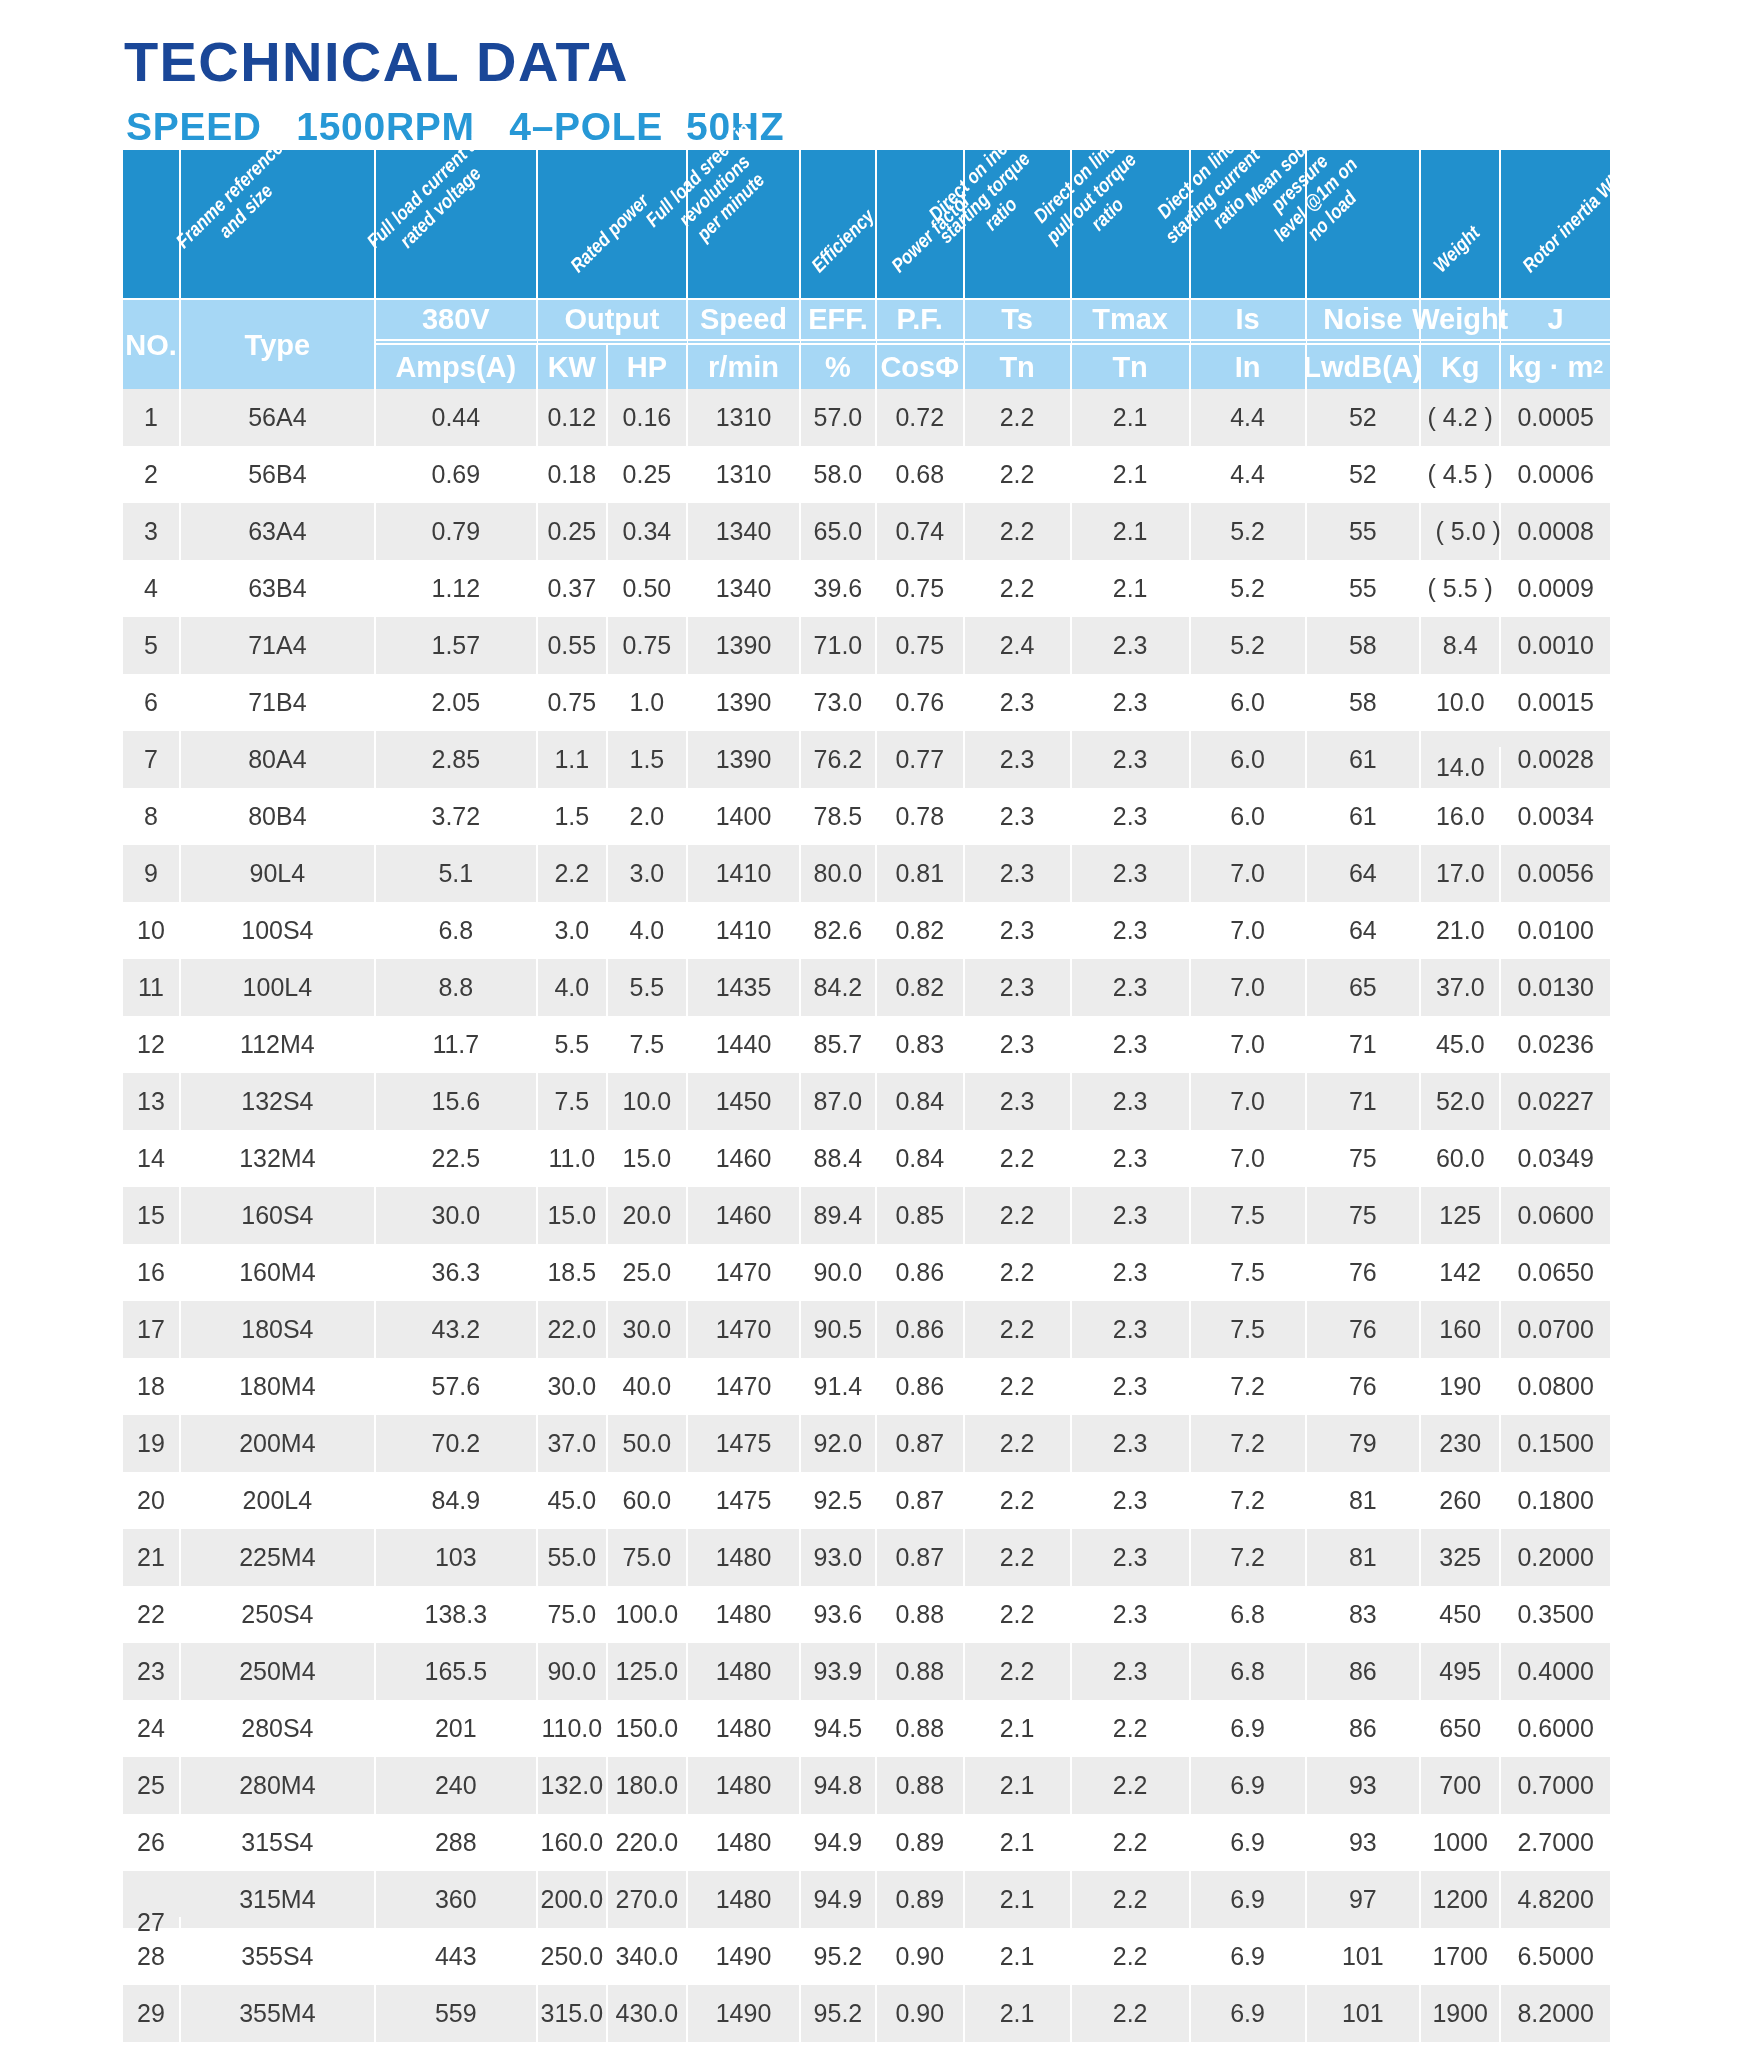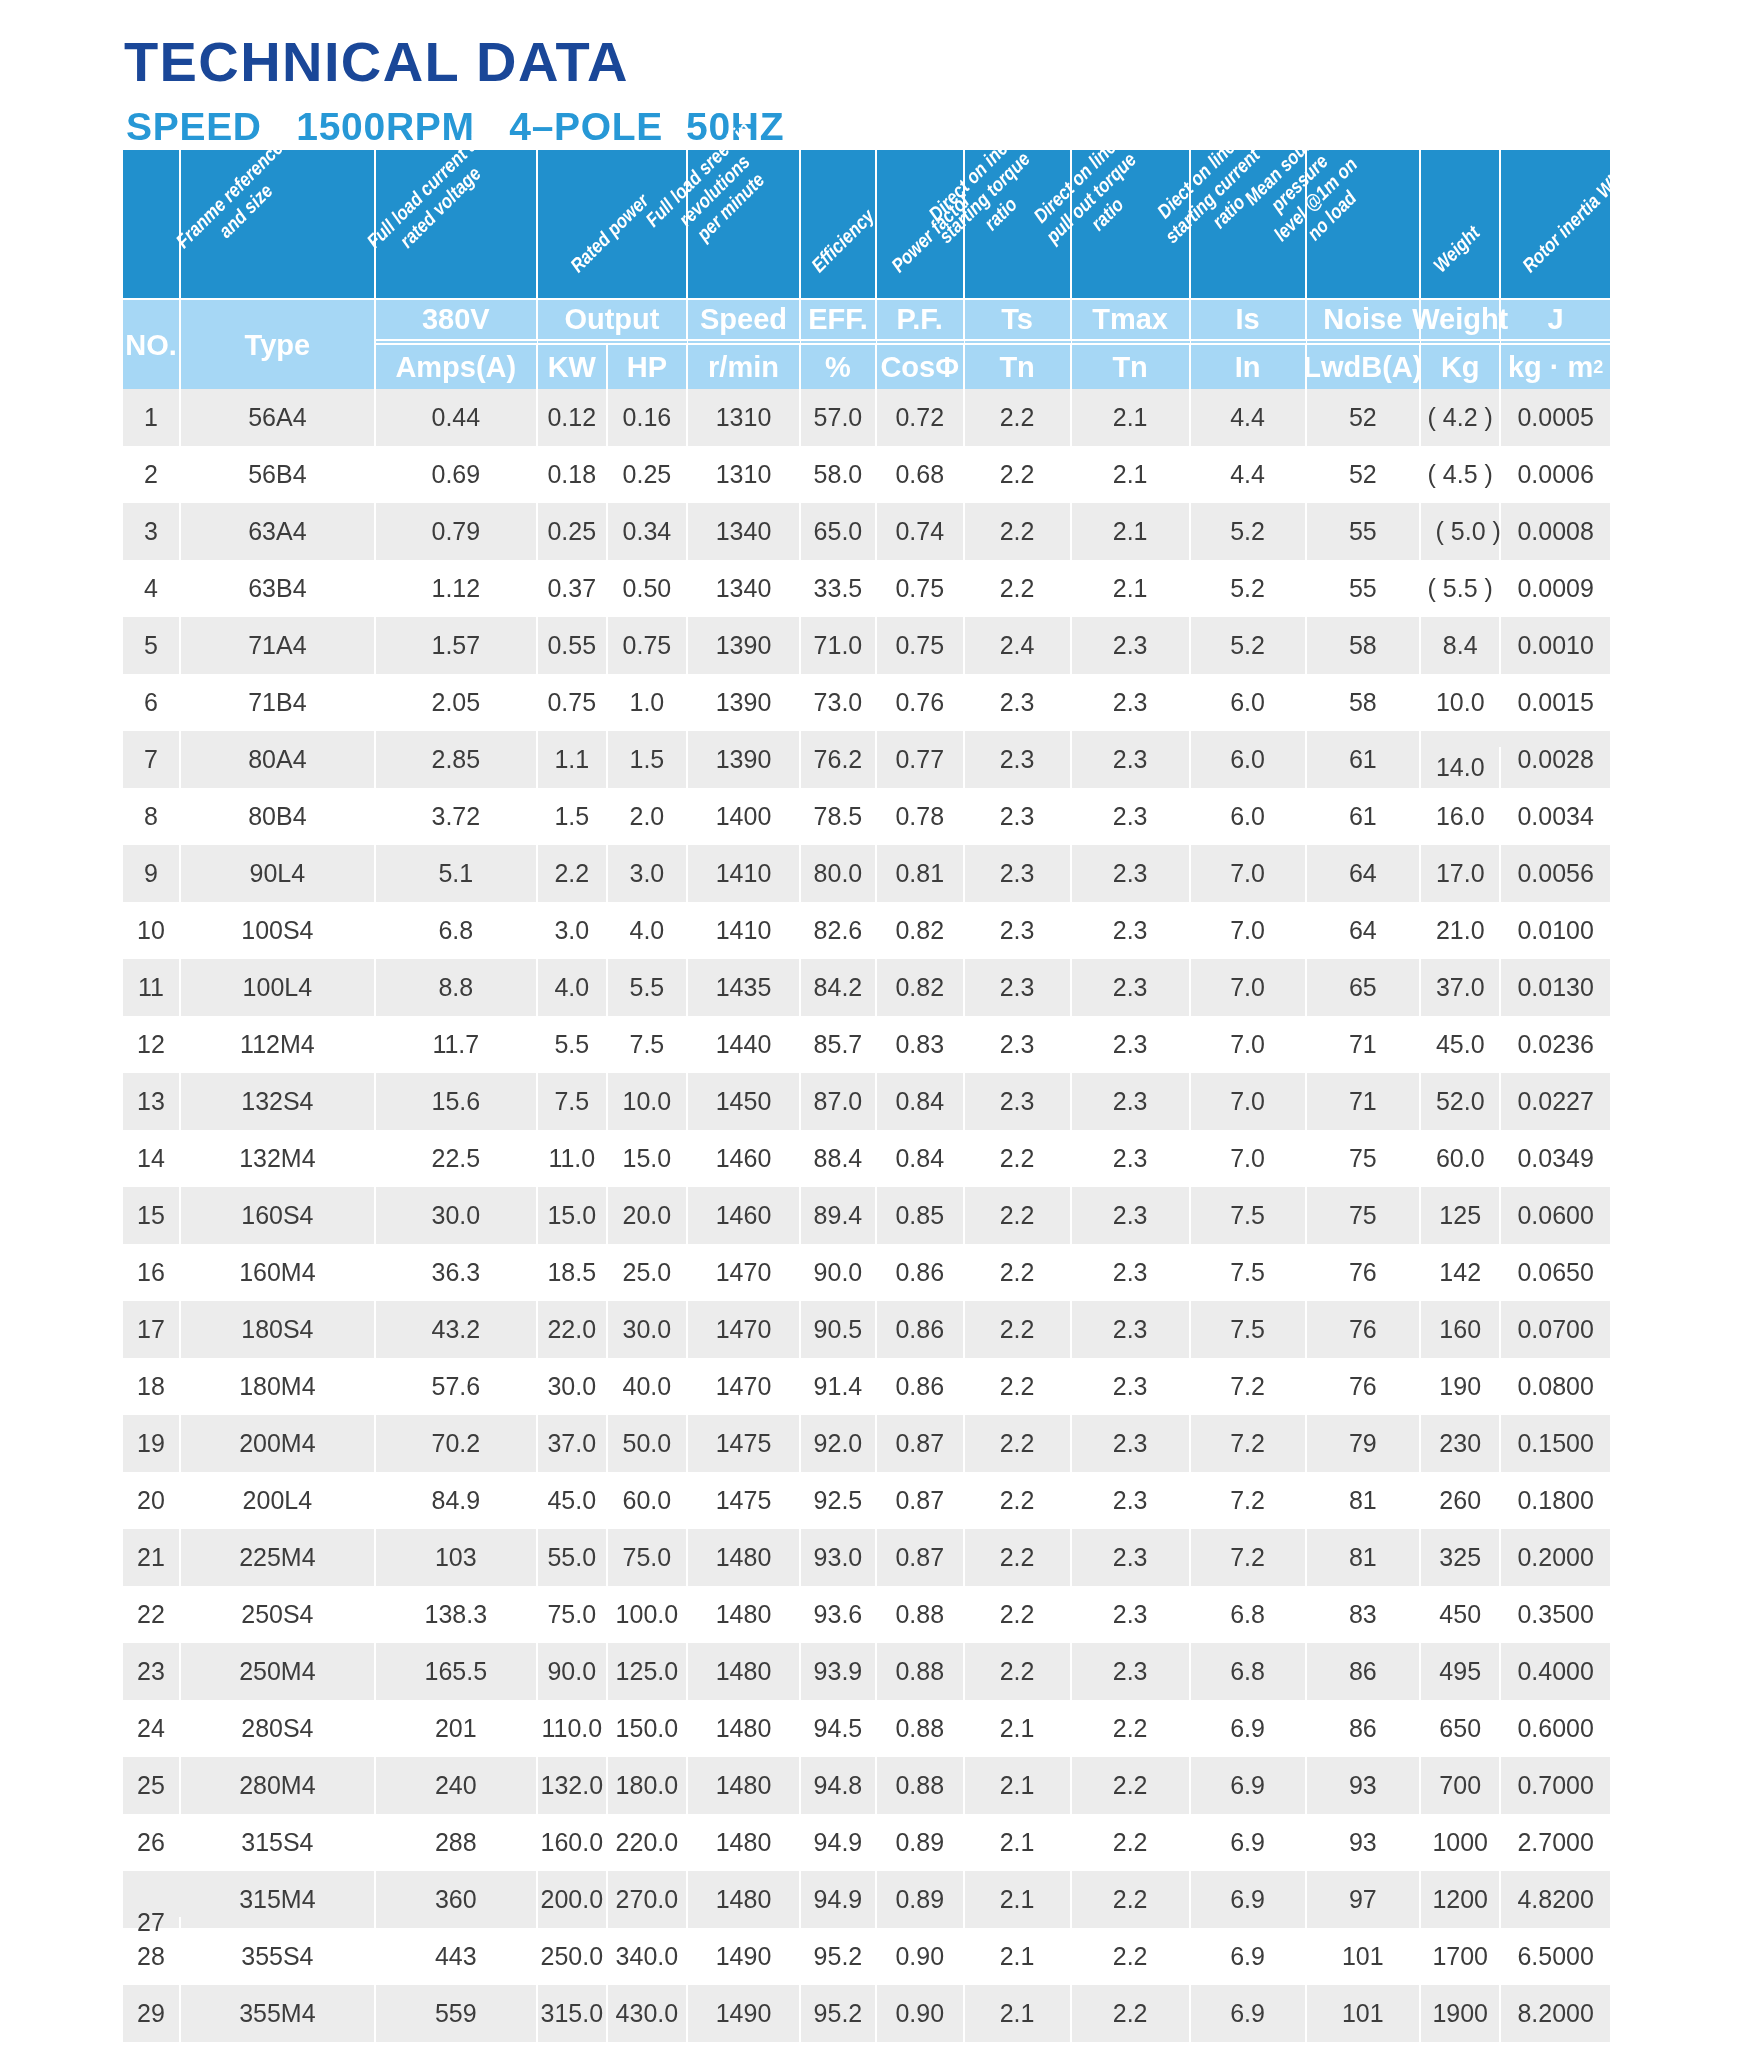--- a/index.html
+++ b/index.html
@@ -228,21 +228,21 @@
           <div class="dcell" style="width: 5.4%; padding-left: 16px;">( 5.0 )</div>
           <div class="dcell last" style="width: 7.3%;">0.0008</div>
         </div>
         <div class="trow">
           <div class="dcell" style="width: 3.9%;">4</div>
           <div class="dcell" style="width: 13.1%;">63B4</div>
           <div class="dcell" style="width: 10.9%;">1.12</div>
           <div class="dcell" style="width: 4.7%;">0.37</div>
           <div class="dcell" style="width: 5.4%;">0.50</div>
           <div class="dcell" style="width: 7.6%;">1340</div>
-          <div class="dcell" style="width: 5.1%;">33.5</div>
+          <div class="dcell" style="width: 5.1%;">39.6</div>
           <div class="dcell" style="width: 5.9%;">0.75</div>
           <div class="dcell" style="width: 7.2%;">2.2</div>
           <div class="dcell" style="width: 8%;">2.1</div>
           <div class="dcell" style="width: 7.8%;">5.2</div>
           <div class="dcell" style="width: 7.7%;">55</div>
           <div class="dcell" style="width: 5.4%;">( 5.5 )</div>
           <div class="dcell last" style="width: 7.3%;">0.0009</div>
         </div>
         <div class="trow alt">
           <div class="dcell" style="width: 3.9%;">5</div>

